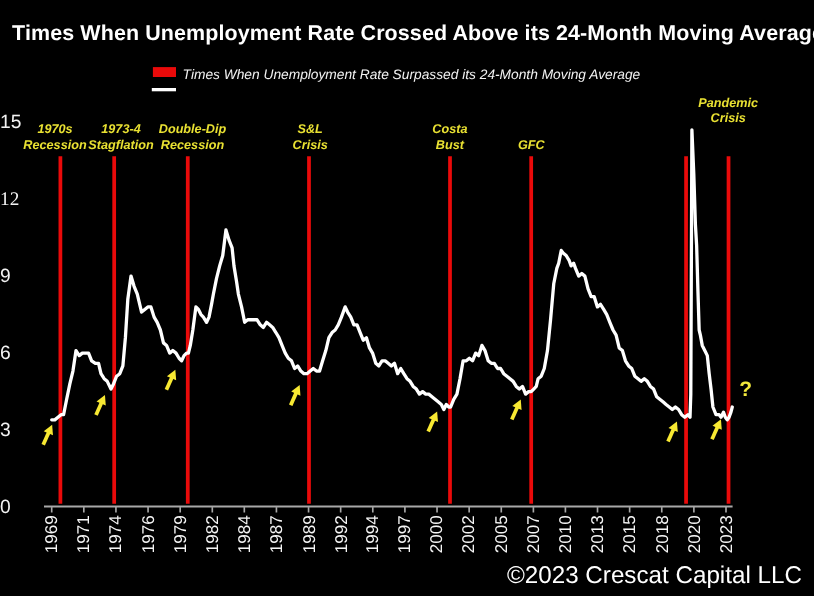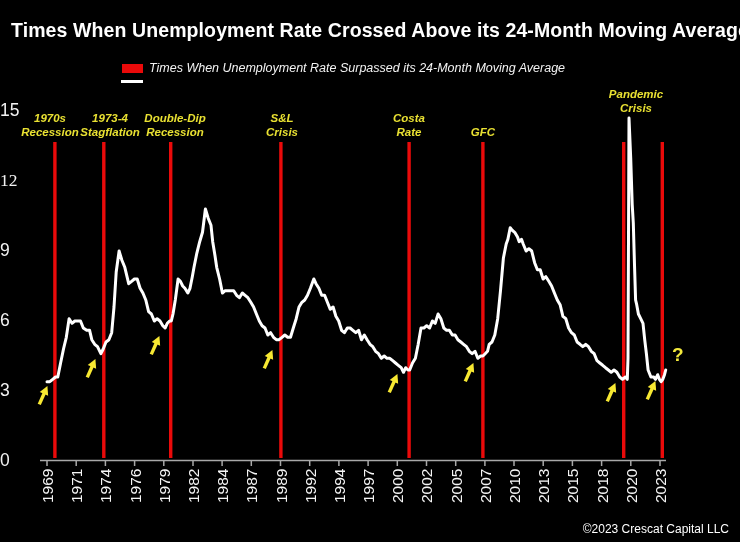--- a/index.html
+++ b/index.html
@@ -1,34 +1,34 @@
 <!DOCTYPE html>
 <html><head>
 <meta charset="utf-8">
 <style>
   html,body{margin:0;padding:0;background:#000;}
   .panel{position:relative;width:740px;height:542px;background:#000;overflow:hidden;
          font-family:"Liberation Sans",sans-serif;}
   .title{position:absolute;left:11px;top:19px;color:#fff;font-size:19.5px;font-weight:bold;
          letter-spacing:.1px;white-space:nowrap;}
-  .lg-row{position:absolute;display:flex;align-items:center;gap:6px;color:#f2f2f2;
-          font-style:italic;font-size:12.5px;white-space:nowrap;}
+  .lg-row{position:absolute;display:flex;align-items:flex-start;gap:6px;color:#f2f2f2;
+          font-style:italic;font-size:12.5px;white-space:nowrap;margin-left:17px;}
   .lg-row1{left:122px;top:61px;}
   .lg-row2{left:121px;top:80px;}
   .sw-red{width:21px;height:9px;}
   .sw-line{width:22px;height:3px;background:#fff;}
   .chart-svg{position:absolute;left:0;top:0;}
   .ylab{position:absolute;left:0;width:31px;text-align:left;color:#f2f2f2;font-size:17.5px;}
   .xlab{position:absolute;color:#f5f5f5;font-size:15.5px;white-space:nowrap;
         transform-origin:0 0;transform:rotate(-90deg);}
   .anno{position:absolute;transform:translateX(-50%);text-align:center;color:#e9e132;
         font-size:11.5px;font-style:italic;font-weight:bold;line-height:13.5px;white-space:nowrap;}
   .qmark{position:absolute;color:#f3e93c;font-size:19px;font-weight:bold;}
   .foot-l{position:absolute;left:12px;bottom:6px;color:#fff;font-size:16.5px;}
-  .foot-r{position:absolute;right:11px;bottom:6px;color:#fff;font-size:12px;}
+  .foot-r{position:absolute;right:11px;bottom:6px;color:#fff;font-size:22px;}
 </style>
 </head>
 <body>
 
 <div class="panel">
   <div class="title">Times When Unemployment Rate Crossed Above its 24-Month Moving Average</div>
 
   <div class="lg-row lg-row1">
     <span class="sw-red" style="background: rgb(234, 10, 10);"></span>
     <span>Times When Unemployment Rate Surpassed its 24-Month Moving Average</span>
@@ -146,22 +146,22 @@
     <div class="anno" style="left: 175px; top: 112px;">
       <div>Double-Dip</div>
       <div>Recession</div>
     </div>
     <div class="anno" style="left: 282px; top: 112px; text-align: center;">
       <div>S&amp;L</div>
       <div>Crisis</div>
     </div>
     <div class="anno" style="left: 409px; top: 112px;">
       <div>Costa</div>
-      <div>Rate</div>
+      <div>Bust</div>
     </div>
     <div class="anno" style="left: 483px; top: 126px;">
       <div>GFC</div>
     </div>
-    <div class="anno" style="left: 636px; top: 88px;">
+    <div class="anno" style="left: 662px; top: 88px;">
       <div>Pandemic</div>
       <div>Crisis</div>
     </div>
   </div>
 
 </body></html>

